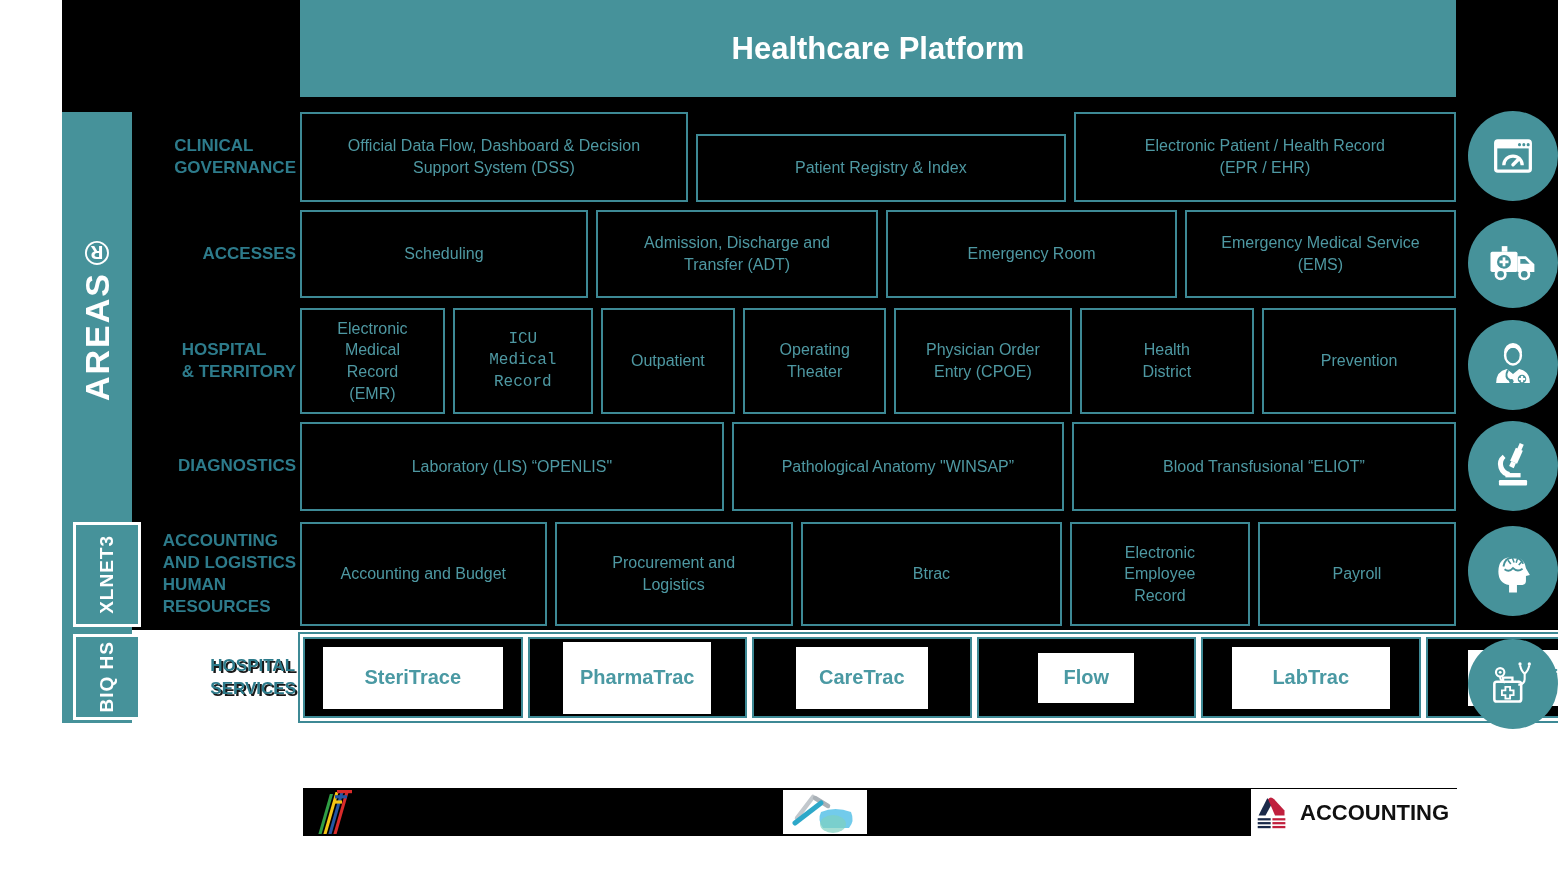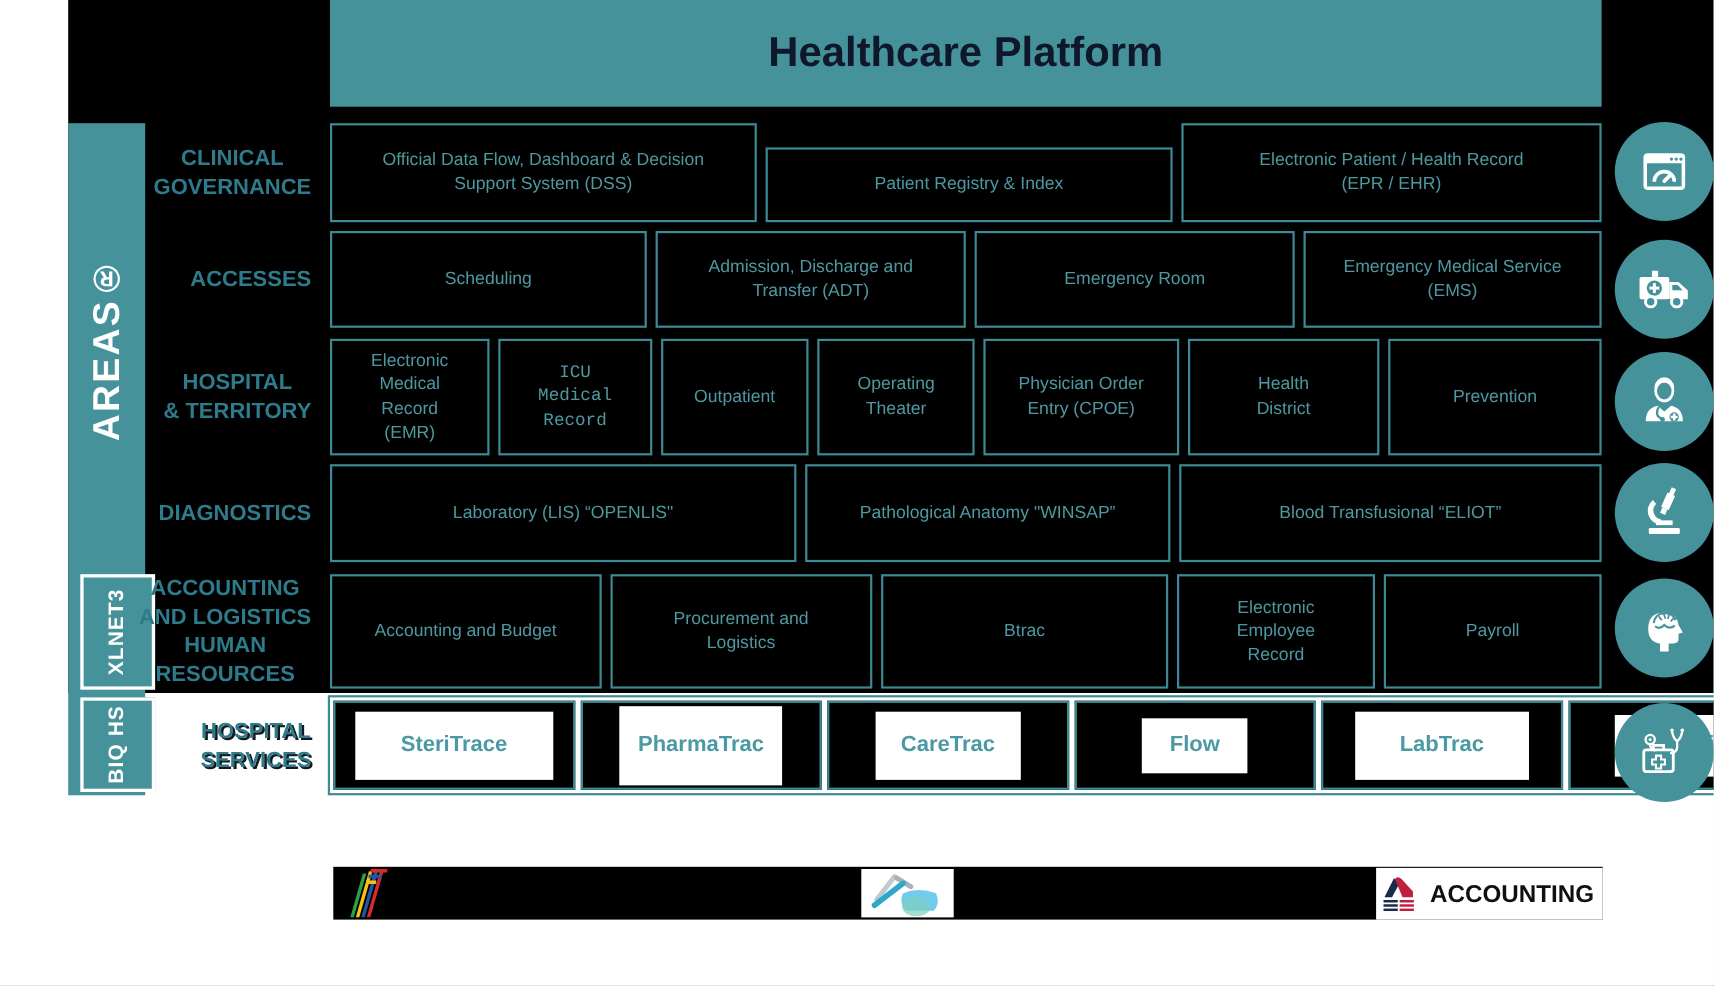--- a/index.html
+++ b/index.html
@@ -7,33 +7,33 @@
     --border:#3d8995;
     --boxtext:#4e98a2;
     --labeltext:#2d7b8b;
     --producttext:#4a99a3;
   }
   html,body{margin:0;padding:0;background:#fff;}
   .page{position:relative;width:1558px;height:896px;background:#fff;overflow:hidden;
         font-family:"Liberation Sans",sans-serif;}
   .black-panel{position:absolute;left:62px;top:0;width:1496px;height:630px;background:#000;}
   .header{position:absolute;left:300px;top:0;width:1156px;height:97px;background:var(--teal);
-          color:#0f172a;font-weight:bold;font-size:38px;display:flex;align-items:center;justify-content:center;}
+          color:#ffffff;font-weight:bold;font-size:31px;display:flex;align-items:center;justify-content:center;}
   .areas-bar{position:absolute;left:62px;top:112px;width:70px;height:611px;background:var(--teal);}
   .areas-text-wrap{position:absolute;left:62px;top:112px;width:70px;height:410px;
           display:flex;align-items:center;justify-content:center;}
   .vtext{writing-mode:vertical-rl;transform:rotate(180deg);color:#fff;font-weight:bold;}
   .areas-text{font-size:34px;letter-spacing:2px;}
   .side-badge{position:absolute;left:73px;width:68px;background:var(--teal);border:3px solid #fff;
           box-sizing:border-box;display:flex;align-items:center;justify-content:center;}
   .badge-xlnet{top:522px;height:105px;}
   .badge-biq{top:634px;height:86px;}
   .badge-text{font-size:19px;letter-spacing:1px;}
-  .row-label{position:absolute;left:119px;width:164px;color:var(--labeltext);font-weight:bold;
-          font-size:20px;line-height:1.3;text-align:center;display:flex;align-items:center;
+  .row-label{position:absolute;left:132px;width:164px;color:var(--labeltext);font-weight:bold;
+          font-size:17px;line-height:1.3;text-align:left;display:flex;align-items:center;
           justify-content:flex-end;white-space:pre-line;}
   .row-label.shadowed{text-shadow:2px 2px 0 #181818;}
   .grid-row{position:absolute;left:300px;width:1156px;display:flex;gap:8px;}
   .box{border:2px solid var(--border);box-sizing:border-box;background:#000;color:var(--boxtext);
           font-size:16px;line-height:1.35;display:flex;align-items:center;justify-content:center;
           text-align:center;padding:4px 8px;}
   .box span{white-space:pre-line;}
   .hs-row{position:absolute;left:298px;top:632px;width:1352px;height:91px;box-sizing:border-box;
           border:2px solid var(--border);background:#fff;display:flex;gap:5px;padding:3px;}
   .hs-tile{flex:1;background:#000;border:2px solid var(--border);box-sizing:border-box;

